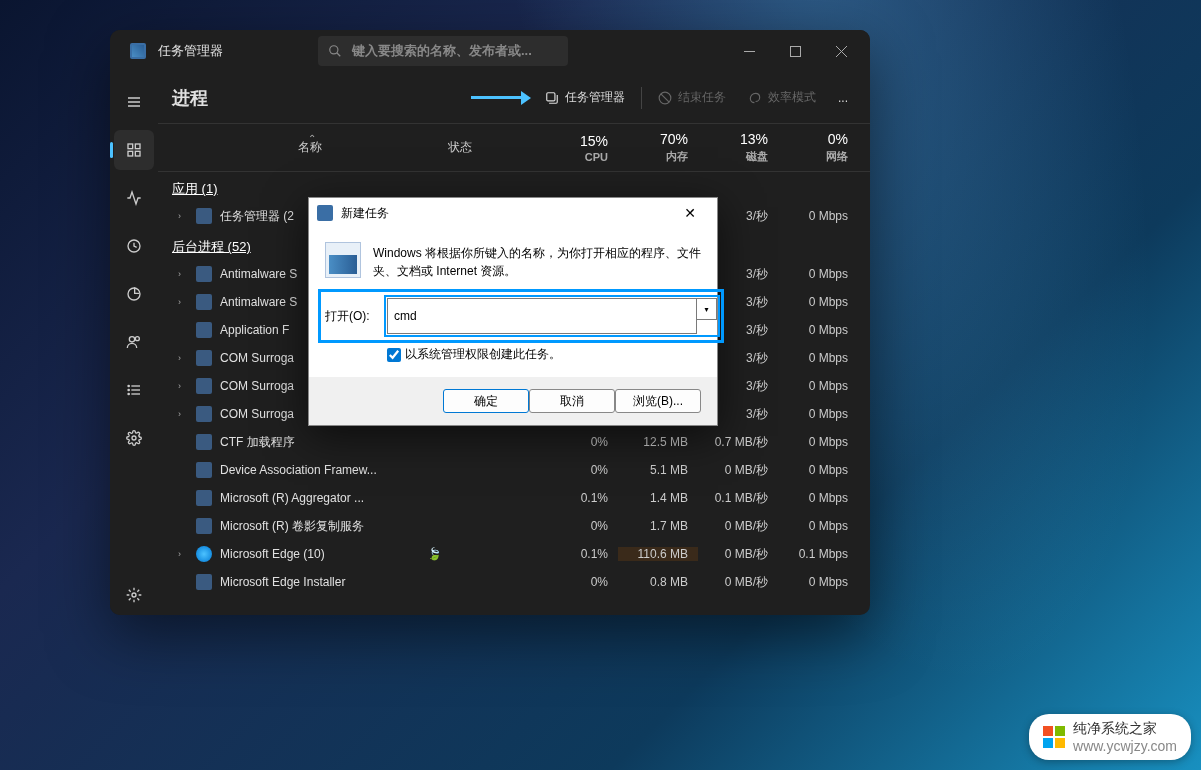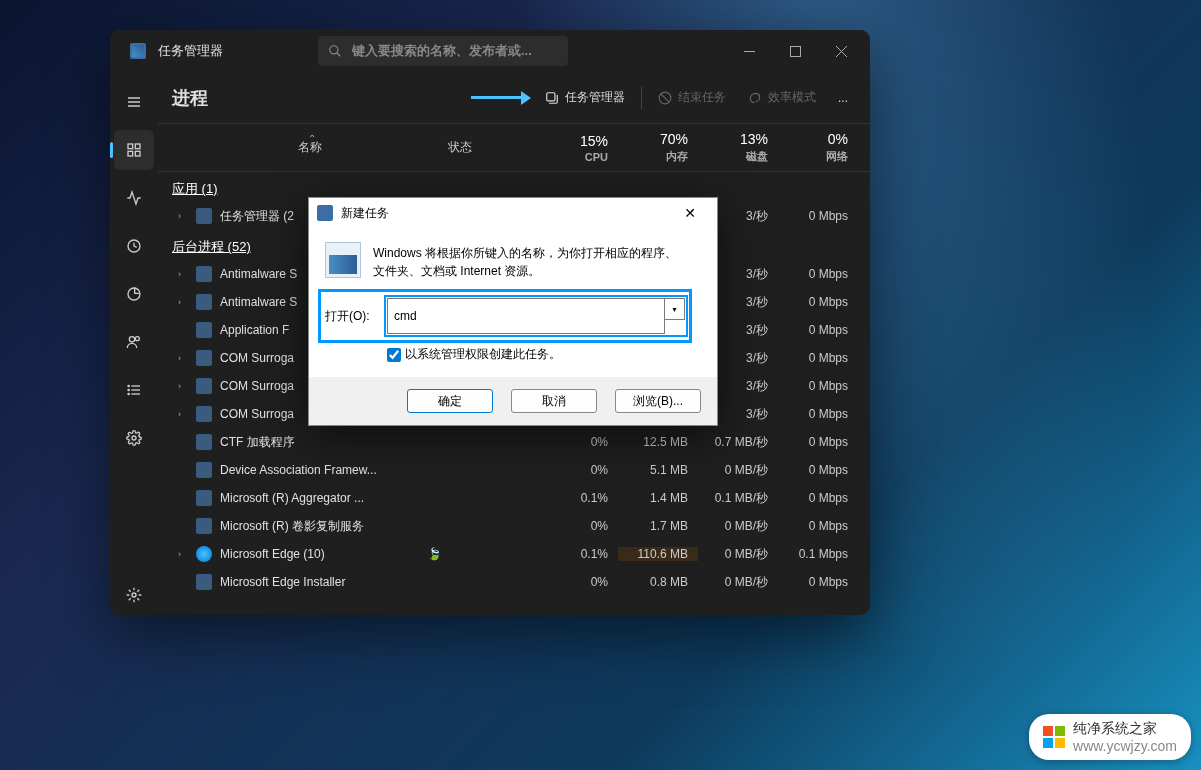--- a/index.html
+++ b/index.html
@@ -44,33 +44,33 @@
 .tm-proc-icon.edge { background:radial-gradient(circle,#4cc2ff,#0078d4); border-radius:50%; }
 .tm-cell-status { flex:0 0 90px; }
 .tm-cell-metric { flex:0 0 80px; text-align:right; padding-right:10px; color:#ccc; }
 .tm-cell-metric.hot { background:#3a2a1a; }
 .leaf-icon { color:#5cb85c; margin-left:auto; margin-right:6px; }
 
 .dlg { position:absolute; left:308px; top:197px; width:410px; background:#f0f0f0; border:1px solid #888; box-shadow:0 10px 40px rgba(0,0,0,0.6); color:#000; font-size:12px; }
 .dlg-title { height:30px; background:#fff; display:flex; align-items:center; padding:0 6px 0 8px; }
 .dlg-title-icon { width:16px; height:16px; background:#3a6ea5; border-radius:2px; margin-right:8px; }
 .dlg-close { margin-left:auto; width:42px; height:28px; display:flex; align-items:center; justify-content:center; font-size:14px; }
-.dlg-body { padding:14px 32px 14px 16px; background:#fff; }
+.dlg-body { padding:14px 0 14px 16px; background:#fff; }
 .dlg-msg { display:flex; gap:12px; margin-bottom:16px; }
 .dlg-msg-icon { width:36px; height:36px; flex:0 0 36px; background:#e8f0f8; border:1px solid #b0c4de; position:relative; }
 .dlg-msg-icon::after { content:""; position:absolute; left:3px; right:3px; bottom:3px; top:12px; background:linear-gradient(90deg,#4a8ec5,#2a5e95); }
 .dlg-msg-text { font-size:12px; line-height:1.5; padding-top:2px; }
 .dlg-input-row { display:flex; align-items:center; gap:8px; outline:3px solid #0099ff; outline-offset:4px; padding:2px 0; margin-bottom:10px; }
 .dlg-input-label { flex:0 0 54px; }
 .dlg-input-wrap { flex:1; display:flex; outline:2px solid #0099ff; outline-offset:1px; }
 .dlg-input { flex:1; height:36px; border:1px solid #7a7a7a; padding:0 6px; font-size:12px; font-family:inherit; }
 .dlg-input-btn { width:20px; height:22px; border:1px solid #7a7a7a; border-left:0; background:#fff; display:flex; align-items:center; justify-content:center; font-size:8px; }
 .dlg-check-row { display:flex; align-items:center; gap:4px; padding-left:62px; margin-top:6px; }
 .dlg-check-row input { width:14px; height:14px; accent-color:#0078d4; }
-.dlg-buttons { background:#f0f0f0; padding:12px 16px; display:flex; justify-content:flex-end; gap:18px; }
+.dlg-buttons { background:#f0f0f0; padding:12px 16px; display:flex; justify-content:flex-end; gap:0; }
 .dlg-btn { min-width:86px; height:24px; border:1px solid #888; background:#fdfdfd; border-radius:3px; font-size:12px; }
 .dlg-btn.primary { border-color:#0078d4; }
 .watermark { position:absolute; right:10px; bottom:10px; background:#fff; border-radius:20px; padding:6px 14px; display:flex; align-items:center; gap:8px; font-size:14px; color:#333; box-shadow:0 2px 8px rgba(0,0,0,0.3); }
 .wm-logo { width:22px; height:22px; display:grid; grid-template:1fr 1fr/1fr 1fr; gap:2px; }
 .wm-logo span:nth-child(1){background:#f25022;} .wm-logo span:nth-child(2){background:#7fba00;} .wm-logo span:nth-child(3){background:#00a4ef;} .wm-logo span:nth-child(4){background:#ffb900;}
 .wm-sub { font-size:14px; color:#888; display:block; }
 svg { display:block; }
 </style>
 </head>
 <body>

